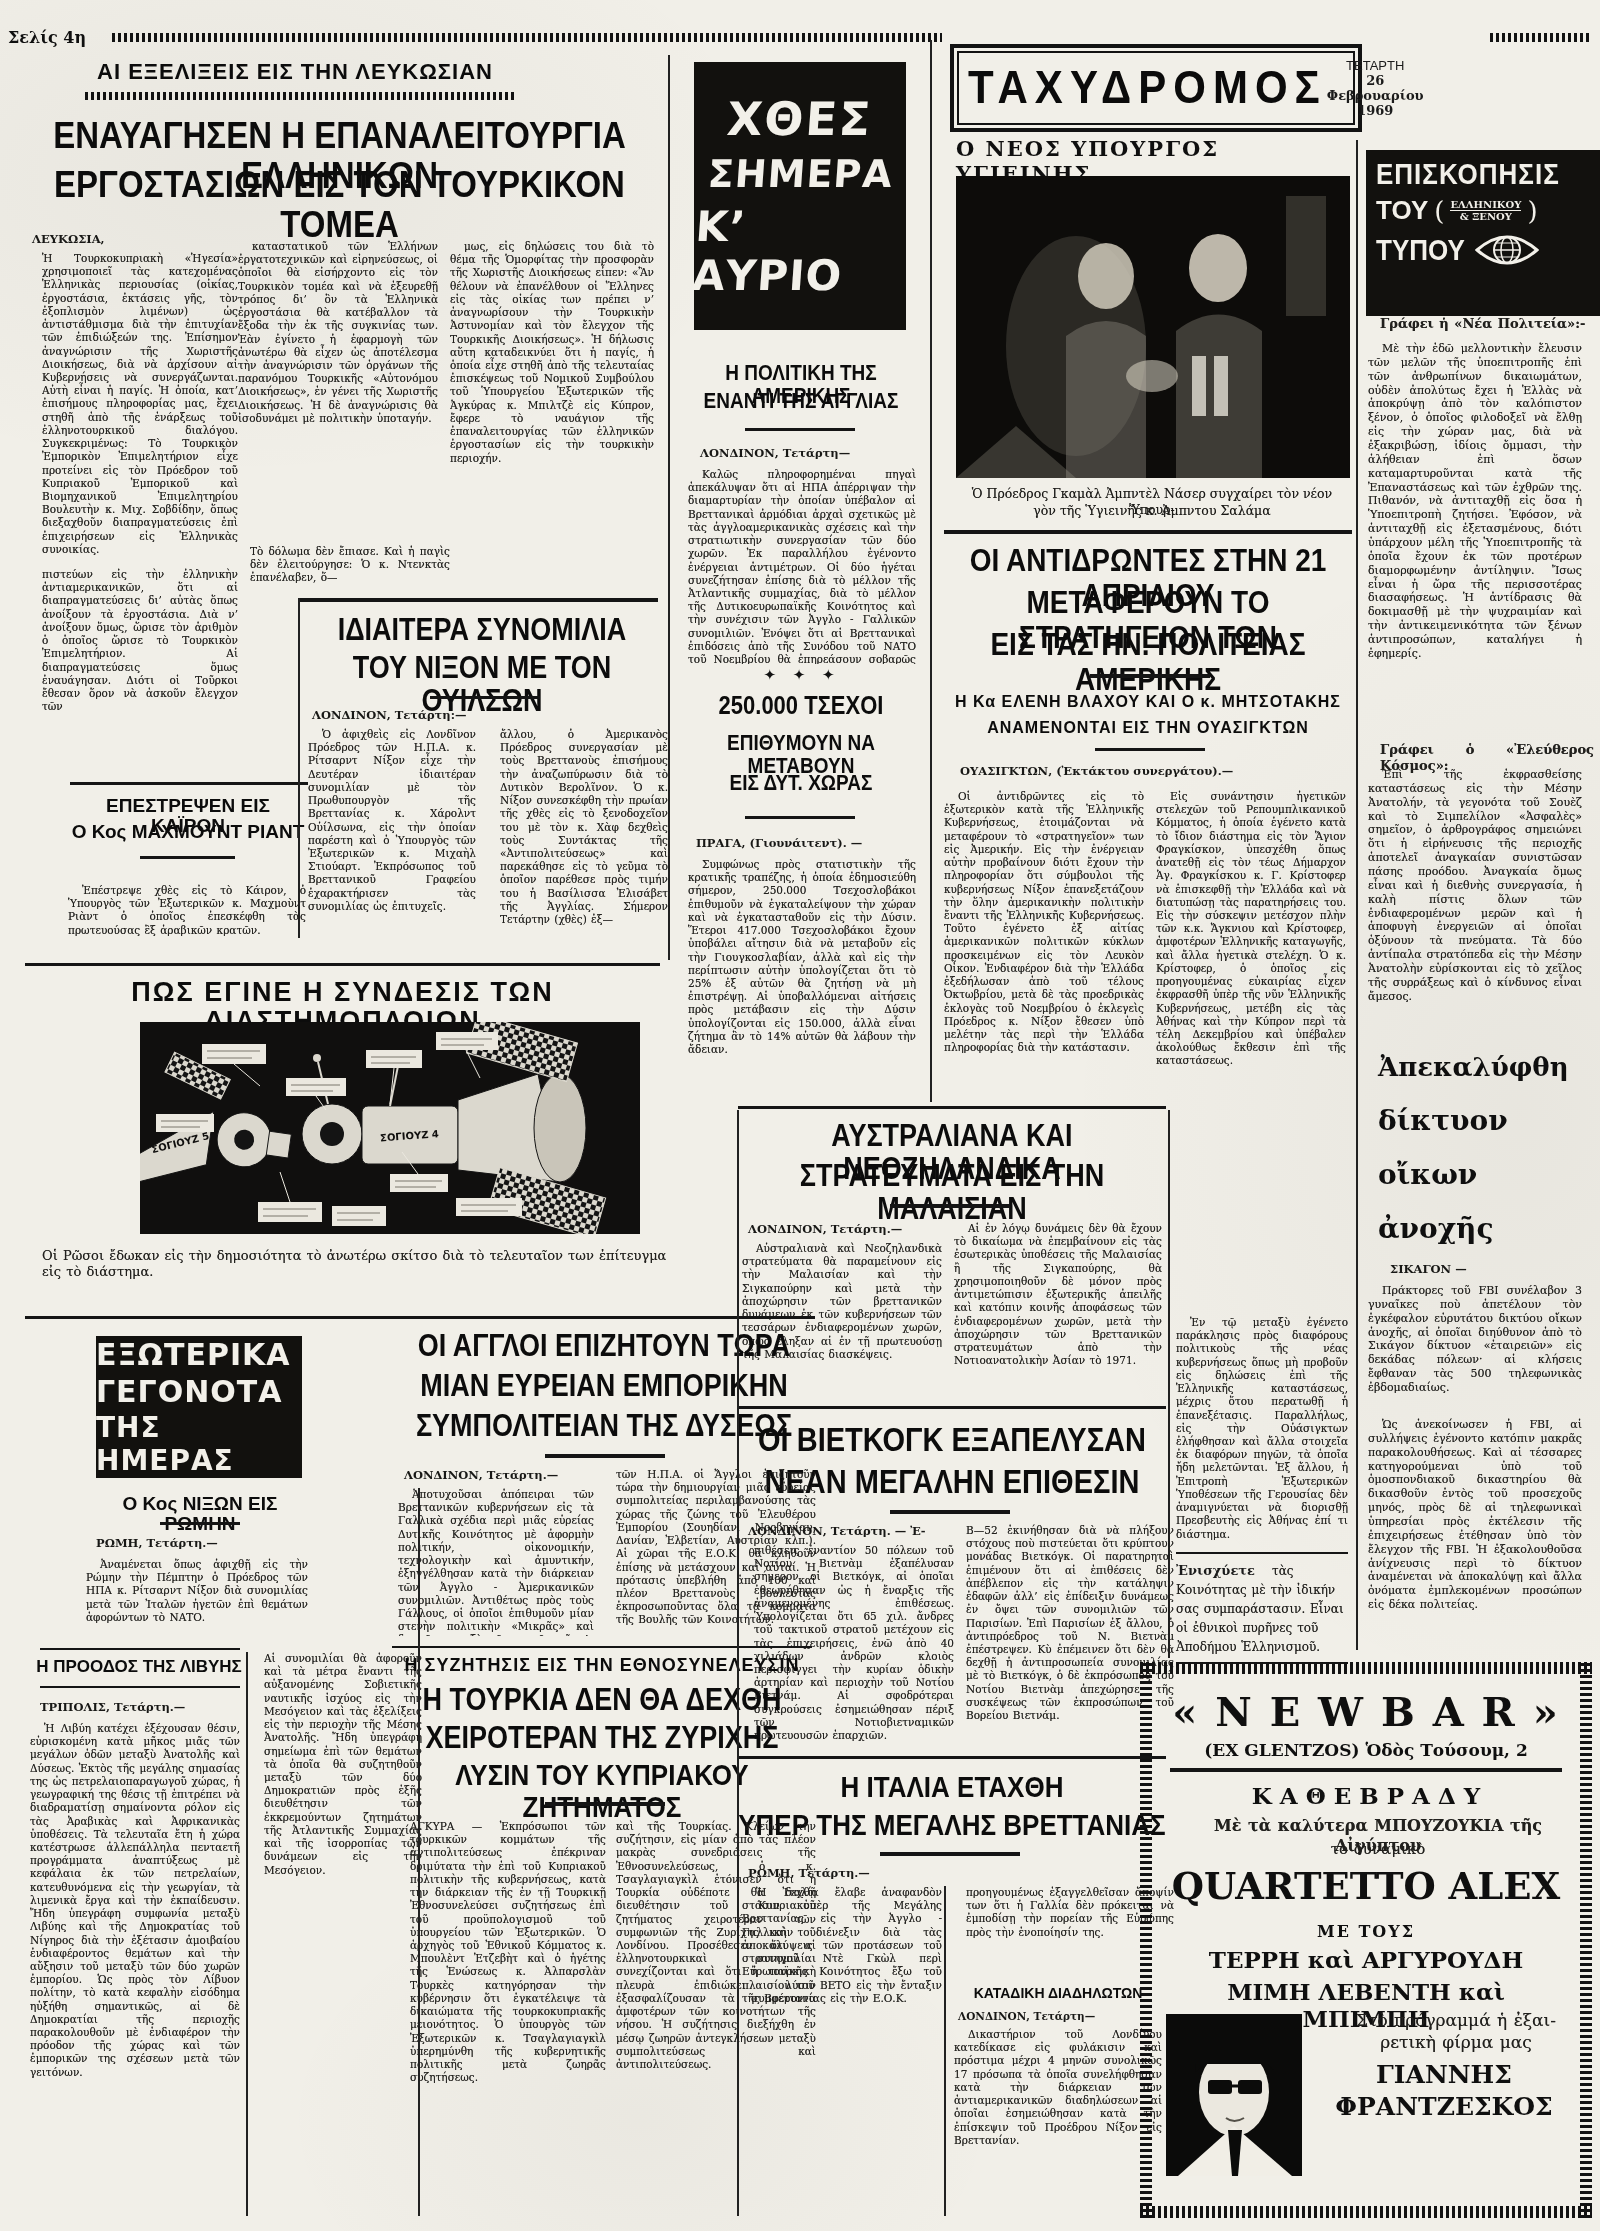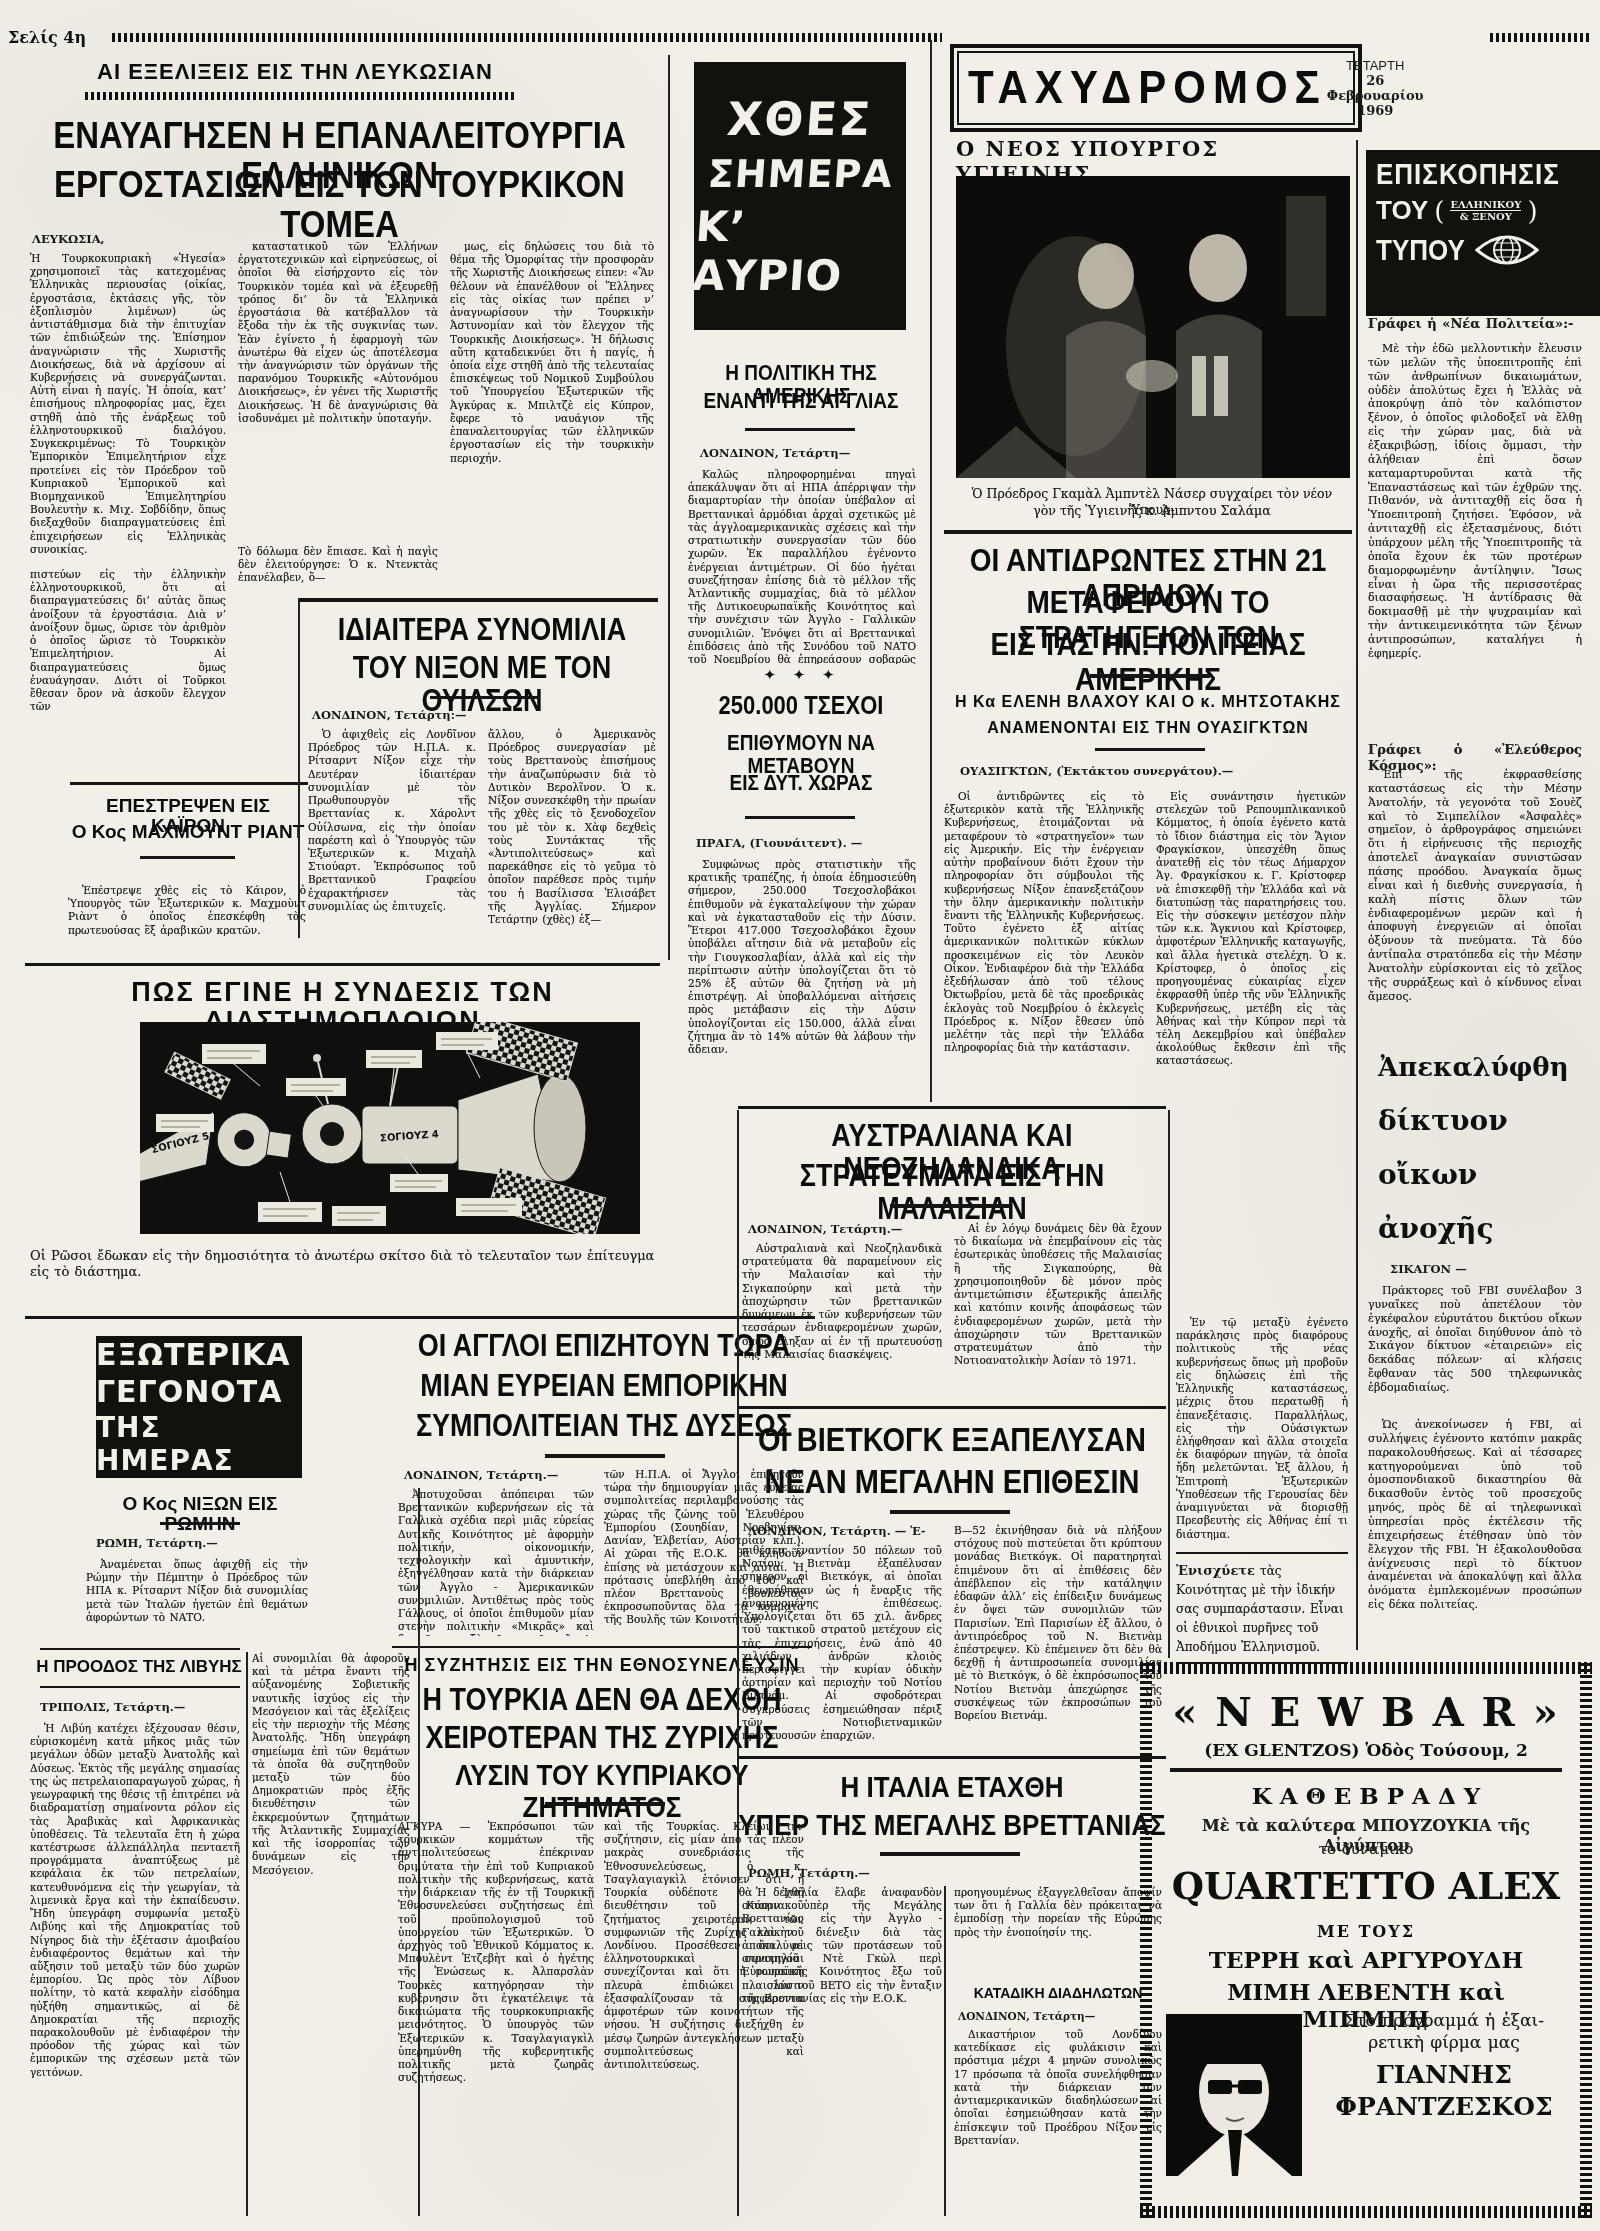--- a/index.html
+++ b/index.html
@@ -8,21 +8,21 @@
     background-color:#efede6;
     background-image:
       radial-gradient(ellipse 900px 500px at 15% 8%, rgba(60,55,45,.05), transparent 60%),
       radial-gradient(ellipse 700px 900px at 95% 50%, rgba(60,55,45,.05), transparent 65%),
       radial-gradient(ellipse 600px 400px at 40% 95%, rgba(60,55,45,.04), transparent 60%);
     font-family:"DejaVu Serif", serif;color:#1d1d1d;}
   .abs{position:absolute;}
   .hl{font-family:"Liberation Sans", sans-serif;font-weight:700;color:#0e0e0e;text-align:center;line-height:1.06;}
   .cond{transform:scaleY(1.14);transform-origin:center top;}
   .bt{font-size:10.5px;line-height:1.26;text-align:justify;color:#23221f;text-shadow:0 0 .6px rgba(25,25,25,.55);word-spacing:1px;text-indent:14px;}
-  .btc{font-size:10.5px;line-height:1.26;text-align:justify;color:#23221f;text-shadow:0 0 .6px rgba(25,25,25,.55);word-spacing:1px;}
+  .btc{font-size:10.5px;line-height:1.26;text-align:justify;color:#23221f;text-shadow:0 0 .6px rgba(25,25,25,.55);word-spacing:1px;margin-left:12px;}
   .dl{font-size:11.5px;font-weight:bold;color:#1a1a18;}
   .rule{background:#171717;}
   .hatchH{background:repeating-linear-gradient(90deg,#141414 0 3px,transparent 3px 6px);}
   .hatchV{background:repeating-linear-gradient(0deg,#141414 0 3px,transparent 3px 6px);}
   .vr{background:#232323;width:2px;}
   .bbox{background:#141310;color:#f0eee7;}
   .cap{font-size:12.5px;line-height:1.3;text-align:center;color:#1d1c19;text-shadow:0 0 .5px rgba(25,25,25,.5);}
   .serifhead{font-family:"DejaVu Serif", serif;font-weight:700;color:#111;}
   .noisy{filter:contrast(1.02);}
 </style>
@@ -37,21 +37,21 @@
 
   <div class="abs hl" style="left:60px;top:60px;width:470px;font-size:22px;letter-spacing:1px;">ΑΙ ΕΞΕΛΙΞΕΙΣ ΕΙΣ ΤΗΝ ΛΕΥΚΩΣΙΑΝ</div>
   <div class="abs hatchH" style="left:85px;top:92px;width:430px;height:8px;"></div>
   <div class="abs hl cond" style="left:22px;top:116px;width:635px;font-size:33px;">ΕΝΑΥΑΓΗΣΕΝ Η ΕΠΑΝΑΛΕΙΤΟΥΡΓΙΑ ΕΛΛΗΝΙΚΩΝ</div>
   <div class="abs hl cond" style="left:22px;top:165px;width:635px;font-size:33px;">ΕΡΓΟΣΤΑΣΙΩΝ ΕΙΣ ΤΟΝ ΤΟΥΡΚΙΚΟΝ ΤΟΜΕΑ</div>
   <div class="abs dl" style="left:32px;top:232px;">ΛΕΥΚΩΣΙΑ,</div>
   <div class="abs btc" style="left:30px;top:252px;width:196px;height:308px;overflow:hidden;">Ἡ Τουρκοκυπριακὴ «Ἡγεσία» χρησιμοποιεῖ τὰς κατεχομένας Ἑλληνικὰς περιουσίας (οἰκίας, ἐργοστάσια, ἐκτάσεις γῆς, τὸν ἐξοπλισμὸν λιμένων) ὡς ἀντιστάθμισμα διὰ τὴν ἐπιτυχίαν τῶν ἐπιδιώξεών της. Ἐπίσημον ἀναγνώρισιν τῆς Χωριστῆς Διοικήσεως, διὰ νὰ ἀρχίσουν αἱ Κυβερνήσεις νὰ συνεργάζωνται. Αὐτὴ εἶναι ἡ παγίς. Ἡ ὁποία, κατ’ ἐπισήμους πληροφορίας μας, ἔχει στηθῆ ἀπὸ τῆς ἐνάρξεως τοῦ ἑλληνοτουρκικοῦ διαλόγου. Συγκεκριμένως: Τὸ Τουρκικὸν Ἐμπορικὸν Ἐπιμελητήριον εἶχε προτείνει εἰς τὸν Πρόεδρον τοῦ Κυπριακοῦ Ἐμπορικοῦ καὶ Βιομηχανικοῦ Ἐπιμελητηρίου Βουλευτὴν κ. Μιχ. Σοβδίδην, ὅπως διεξαχθοῦν διαπραγματεύσεις ἐπὶ ἐπιχειρήσεων εἰς Ἑλληνικὰς συνοικίας.</div>
   <div class="abs bt" style="left:238px;top:240px;width:200px;height:300px;overflow:hidden;">καταστατικοῦ τῶν Ἑλλήνων ἐργατοτεχνικῶν καὶ εἰρηνεύσεως, οἱ ὁποῖοι θὰ εἰσήρχοντο εἰς τὸν Τουρκικὸν τομέα καὶ νὰ ἐξευρεθῇ τρόπος δι’ ὃν τὰ Ἑλληνικὰ ἐργοστάσια θὰ κατέβαλλον τὰ ἔξοδα τὴν ἐκ τῆς συγκινίας των. Ἐὰν ἐγίνετο ἡ ἐφαρμογὴ τῶν ἀνωτέρω θὰ εἶχεν ὡς ἀποτέλεσμα τὴν ἀναγνώρισιν τῶν ὀργάνων τῆς παρανόμου Τουρκικῆς «Αὐτονόμου Διοικήσεως», ἐν γένει τῆς Χωριστῆς Διοικήσεως. Ἡ δὲ ἀναγνώρισις θὰ ἰσοδυνάμει μὲ πολιτικὴν ὑποταγήν.</div>
   <div class="abs bt" style="left:450px;top:240px;width:204px;height:300px;overflow:hidden;">μως, εἰς δηλώσεις του διὰ τὸ θέμα τῆς Ὁμορφίτας τὴν προσφορὰν τῆς Χωριστῆς Διοικήσεως εἶπεν: «Ἂν θέλουν νὰ ἐπανέλθουν οἱ Ἕλληνες εἰς τὰς οἰκίας των πρέπει ν’ ἀναγνωρίσουν τὴν Τουρκικὴν Ἀστυνομίαν καὶ τὸν ἔλεγχον τῆς Τουρκικῆς Διοικήσεως». Ἡ δήλωσις αὕτη καταδεικνύει ὅτι ἡ παγίς, ἡ ὁποία εἶχε στηθῆ ἀπὸ τῆς τελευταίας ἐπισκέψεως τοῦ Νομικοῦ Συμβούλου τοῦ Ὑπουργείου Ἐξωτερικῶν τῆς Ἀγκύρας κ. Μπιλτζὲ εἰς Κύπρον, ἔφερε τὸ ναυάγιον τῆς ἐπαναλειτουργίας τῶν ἑλληνικῶν ἐργοστασίων εἰς τὴν τουρκικὴν περιοχήν.</div>
   <div class="abs btc" style="left:238px;top:545px;width:200px;height:50px;overflow:hidden;">Τὸ δόλωμα δὲν ἔπιασε. Καὶ ἡ παγὶς δὲν ἐλειτούργησε: Ὁ κ. Ντενκτὰς ἐπανέλαβεν, ὅ—</div>
-  <div class="abs btc" style="left:30px;top:568px;width:196px;height:200px;overflow:hidden;">πιστεύων εἰς τὴν ἑλληνικὴν ἑλληνοτουρκικοῦ, ὅτι αἱ διαπραγματεύσεις δι’ αὐτὰς ὅπως ἀνοίξουν τὰ ἐργοστάσια. Διὰ ν’ ἀνοίξουν ὅμως, ὥρισε τὸν ἀριθμὸν ὁ ὁποῖος ὥρισε τὸ Τουρκικὸν Ἐπιμελητήριον. Αἱ διαπραγματεύσεις ὅμως ἐναυάγησαν. Διότι οἱ Τοῦρκοι ἔθεσαν ὅρον νὰ ἀσκοῦν ἔλεγχον τῶν</div>
+  <div class="abs btc" style="left:30px;top:568px;width:196px;height:200px;overflow:hidden;">πιστεύων εἰς τὴν ἑλληνικὴν ἀντιαμερικανικῶν, ὅτι αἱ διαπραγματεύσεις δι’ αὐτὰς ὅπως ἀνοίξουν τὰ ἐργοστάσια. Διὰ ν’ ἀνοίξουν ὅμως, ὥρισε τὸν ἀριθμὸν ὁ ὁποῖος ὥρισε τὸ Τουρκικὸν Ἐπιμελητήριον. Αἱ διαπραγματεύσεις ὅμως ἐναυάγησαν. Διότι οἱ Τοῦρκοι ἔθεσαν ὅρον νὰ ἀσκοῦν ἔλεγχον τῶν</div>
 
   <div class="abs rule" style="left:70px;top:782px;width:238px;height:3px;"></div>
   <div class="abs hl" style="left:68px;top:796px;width:240px;font-size:19px;">ΕΠΕΣΤΡΕΨΕΝ ΕΙΣ ΚΑΪΡΟΝ</div>
   <div class="abs hl" style="left:68px;top:822px;width:240px;font-size:19px;">Ο Κος ΜΑΧΜΟΥΝΤ ΡΙΑΝΤ</div>
   <div class="abs rule" style="left:140px;top:856px;width:95px;height:3px;"></div>
   <div class="abs bt" style="left:68px;top:872px;width:238px;height:110px;overflow:hidden;margin-top:12px;">Ἐπέστρεψε χθὲς εἰς τὸ Κάιρον, ὁ Ὑπουργὸς τῶν Ἐξωτερικῶν κ. Μαχμοὺντ Ριὰντ ὁ ὁποῖος ἐπεσκέφθη τὰς πρωτευούσας ἓξ ἀραβικῶν κρατῶν.</div>
 
   <div class="abs rule" style="left:298px;top:598px;width:360px;height:4px;"></div>
   <div class="abs vr" style="left:298px;top:598px;height:340px;"></div>
   <div class="abs hl cond" style="left:306px;top:614px;width:352px;font-size:27px;">ΙΔΙΑΙΤΕΡΑ ΣΥΝΟΜΙΛΙΑ</div>

